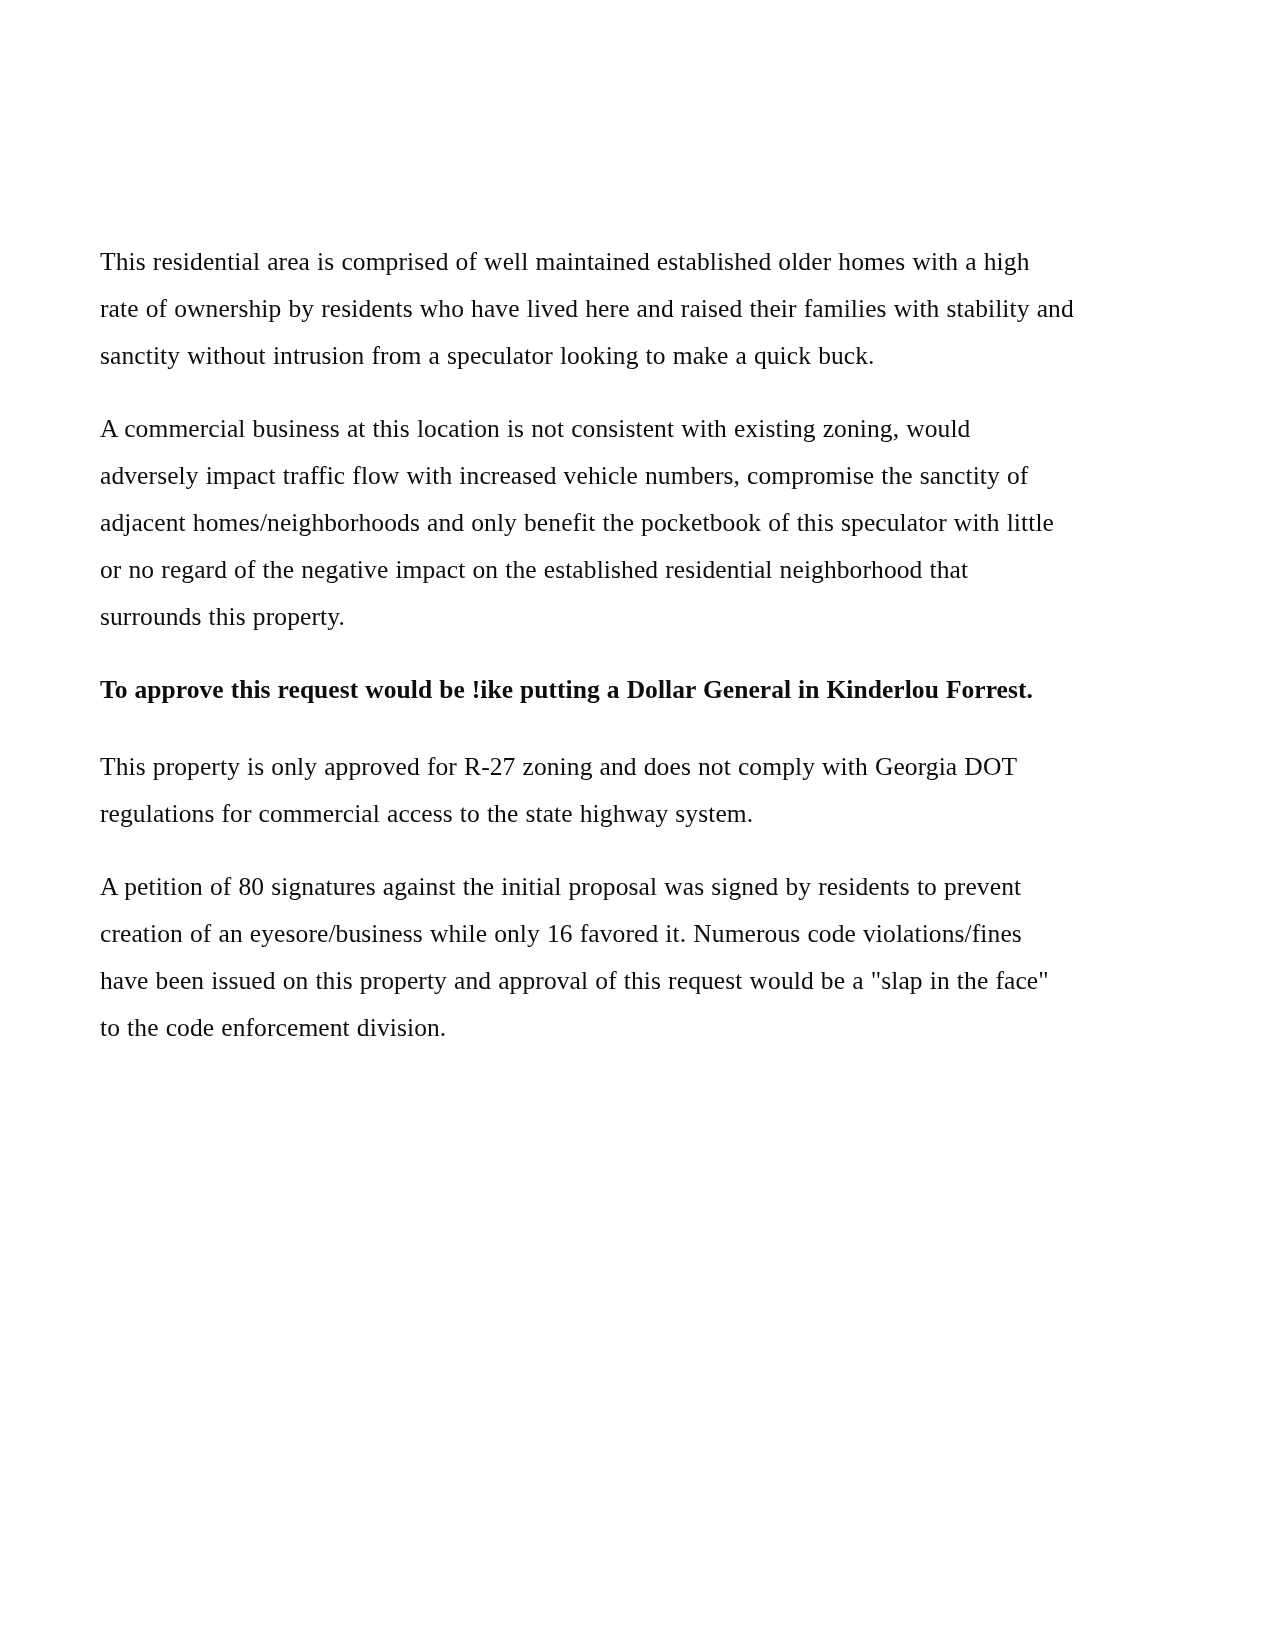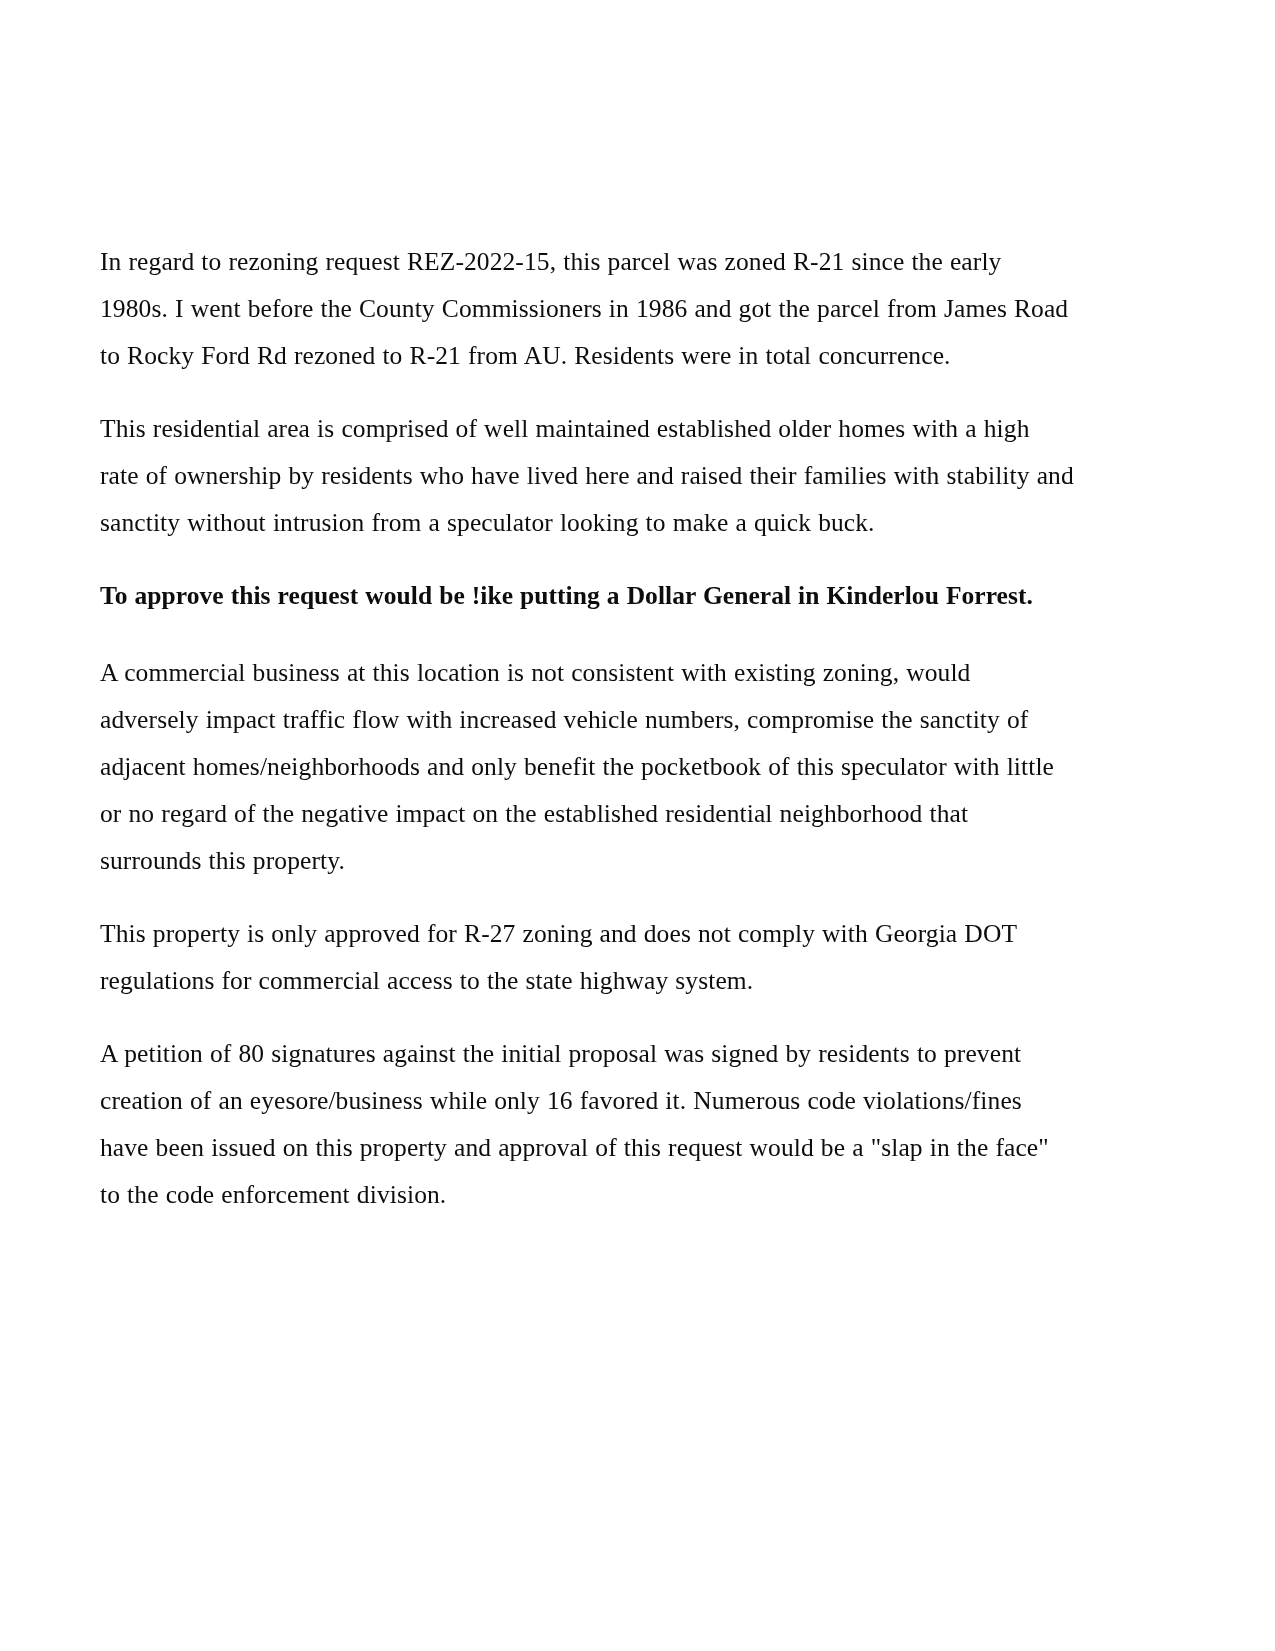--- a/index.html
+++ b/index.html
@@ -43,27 +43,26 @@
   .doc-body {
     -webkit-font-smoothing: antialiased;
   }
 </style>
 </head>
 <body>
 
 <div class="page">
   <div class="doc-body">
 
-    <p class="para">In regard to rezoning request REZ-2022-15,  this parcel was zoned R-21 since the early 1980s.  I went before the County Commissioners in 1986 and got the parcel from James Road to Rocky Ford Rd rezoned to R-21 from AU.  Residents were in total concurrence.</p>
 
     <p class="para">This residential area is comprised of well maintained established older homes with a high rate of ownership by residents who have lived here and raised their families with stability and sanctity without intrusion from a speculator looking to make a quick buck.</p>
 
+    <p class="para"> A commercial business at this location is not consistent with existing zoning, would adversely impact traffic flow with increased vehicle numbers, compromise the sanctity of adjacent homes/neighborhoods and only benefit the pocketbook of this speculator with little or no regard of the negative impact on the established residential neighborhood that surrounds this property.</p>
+
     <p class="para bold">To approve this request would be !ike putting a Dollar General in Kinderlou Forrest.</p>
-
-    <p class="para"> A commercial business at this location is not consistent with existing zoning, would adversely impact traffic flow with increased vehicle numbers, compromise the sanctity of adjacent homes/neighborhoods and only benefit the pocketbook of this speculator with little or no regard of the negative impact on the established residential neighborhood that surrounds this property.</p>
 
     <p class="para">This property is only approved for R-27 zoning and does not comply with Georgia DOT regulations for commercial access to the state highway system.</p>
 
     <p class="para">A petition of 80 signatures against the initial proposal was signed  by residents to prevent creation of an eyesore/business while only 16 favored it.  Numerous code violations/fines have been issued on this property and approval of this request would be a "slap in the face" to the code enforcement division.</p>
 
 
   </div>
 </div>
 
 </body></html>

